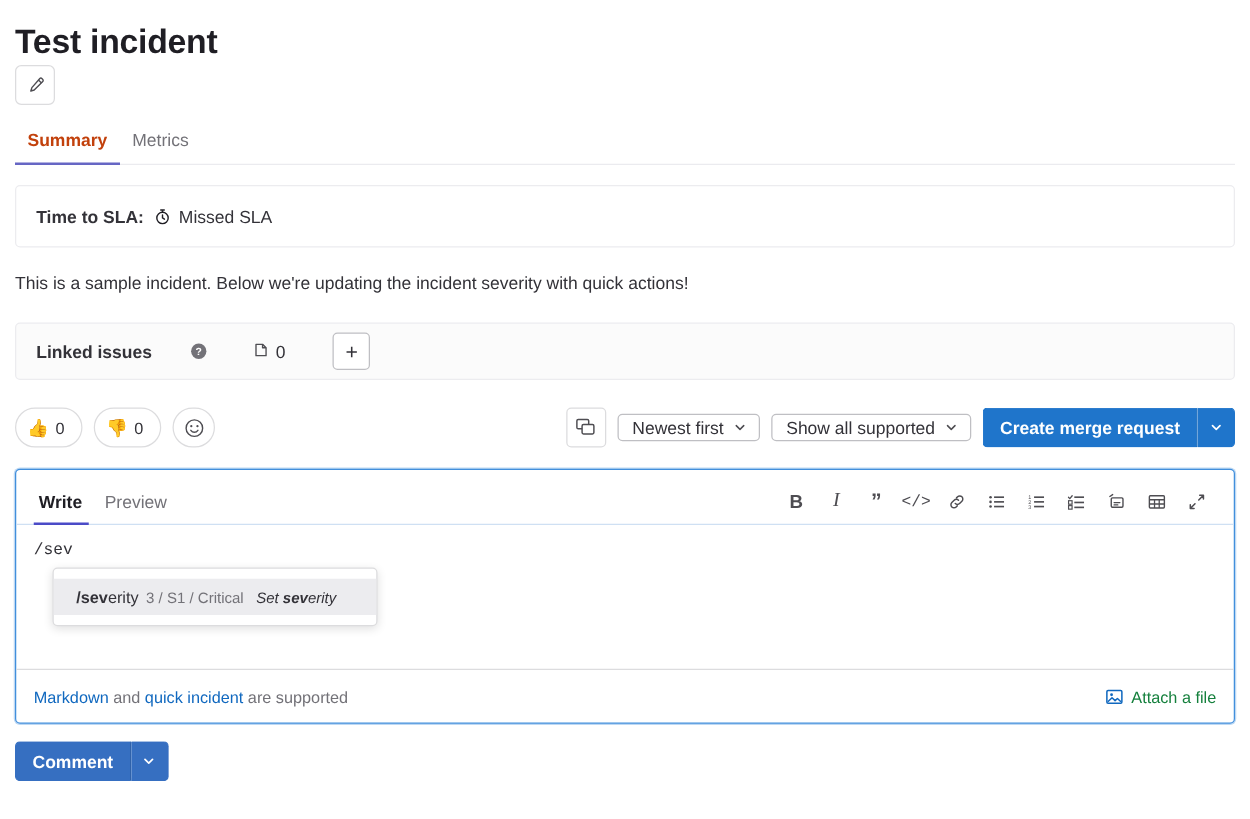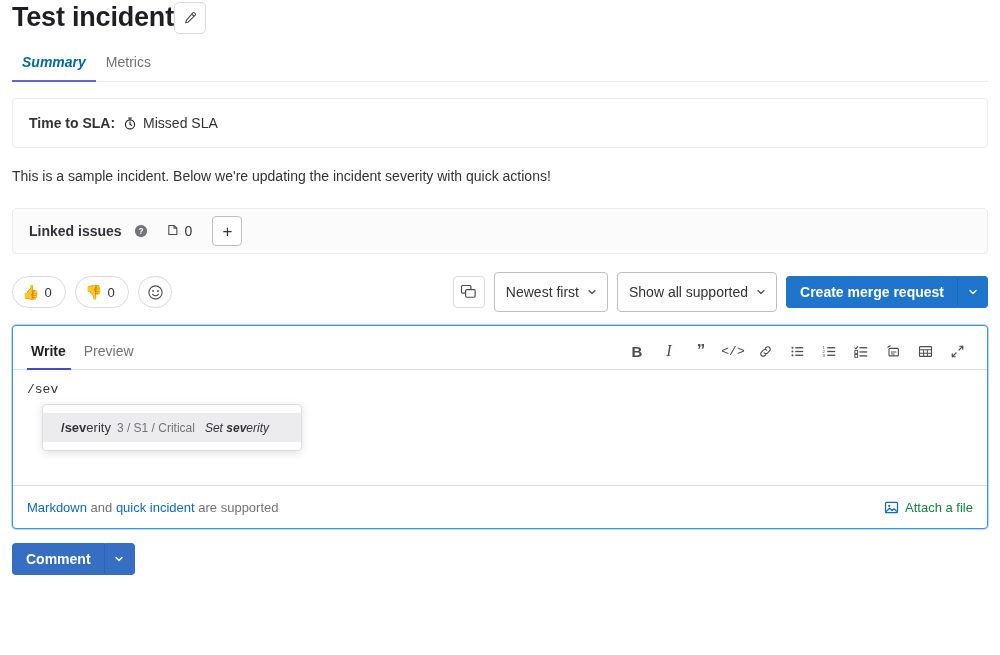--- a/index.html
+++ b/index.html
@@ -9,21 +9,22 @@
     background: #fff;
     font-family: "Liberation Sans", sans-serif;
     color: #333238;
     -webkit-font-smoothing: antialiased;
   }
   .page { width: 1000px; height: 655px; position: relative; padding: 0 12px; }
 
   
   .header-row {
     display: flex; align-items: flex-start; 
-    padding-top: 0;
+    padding-top: 16px;
+    flex-direction: column;
   }
   .page-title {
     font-size: 27px; font-weight: 700; line-height: 34px;
     color: #1f1e24; letter-spacing: -0.2px; margin: 0;
   }
   .edit-btn {
     width: 32px; height: 32px; border: 1px solid #dcdcde; border-radius: 5px;
     background: #fff; display: flex; align-items: center; justify-content: center;
     cursor: pointer; margin-top: 2px;
   }
@@ -32,21 +33,21 @@
   .tabs {
     display: flex; align-items: flex-end; gap: 0;
     border-bottom: 1px solid #ebebef;
     margin-top: 14px; height: 34px;
   }
   .tab {
     font-size: 14px; line-height: 20px; padding: 4px 10px 9px 10px;
     color: #737278; cursor: pointer; position: relative; background: none;
     border: none; font-family: inherit;
   }
-  .tab.active { color: #0369a1; font-weight: 700; font-style: italic; }
+  .tab.active { color: #c2410c; font-weight: 700; }
   .tab.active::after {
     content: ""; position: absolute; left: 0; right: 0; bottom: -1px;
     height: 2px; background: #6666c4;
   }
 
   
   .sla-card {
     margin-top: 16px; border: 1px solid #ececef; border-radius: 4px;
     padding: 14px 16px; font-size: 14px; line-height: 20px;
     display: flex; align-items: center; gap: 6px;
@@ -56,21 +57,21 @@
 
   
   .description {
     margin-top: 18px; font-size: 14px; line-height: 20px; color: #333238;
   }
 
   
   .linked-card {
     margin-top: 22px; border: 1px solid #ececef; border-radius: 4px;
     background: #fbfbfb; padding: 8px 16px; height: 46px;
-    display: flex; align-items: center; gap: 10px;
+    display: flex; align-items: center; gap: 28px;
   }
   .linked-title { font-size: 14px; font-weight: 600; color: #333238; }
   .help-icon {
     display: inline-flex; align-items: center; justify-content: center;
     width: 14px; height: 14px; margin-left: 2px;
   }
   .linked-count {
     display: flex; align-items: center; gap: 5px; margin-left: 8px;
     font-size: 14px; color: #333238;
   }
@@ -101,21 +102,21 @@
 
   .right-actions {
     margin-left: auto; display: flex; align-items: center; gap: 9px;
   }
   .icon-btn {
     width: 32px; height: 32px; border: 1px solid #dcdcde; border-radius: 4px;
     background: #fff; display: flex; align-items: center; justify-content: center;
     cursor: pointer;
   }
   .dropdown-btn {
-    height: 40px; padding: 0 9px 0 11px; border: 1px solid #bfbfc3;
+    height: 22px; padding: 0 9px 0 11px; border: 1px solid #bfbfc3;
     border-radius: 4px; background: #fff; display: flex; align-items: center;
     gap: 7px; cursor: pointer; font-size: 14px; color: #333238;
     font-family: inherit; white-space: nowrap;
   }
   .split-btn { display: flex; align-items: stretch; }
   .split-main {
     height: 32px; padding: 0 13px; background: #1f75cb; color: #fff;
     border: 1px solid #1f75cb; border-right: 1px solid #1a6ab8;
     border-radius: 4px 0 0 4px; font-size: 14px; font-weight: 600;
     display: flex; align-items: center; cursor: pointer; font-family: inherit;

